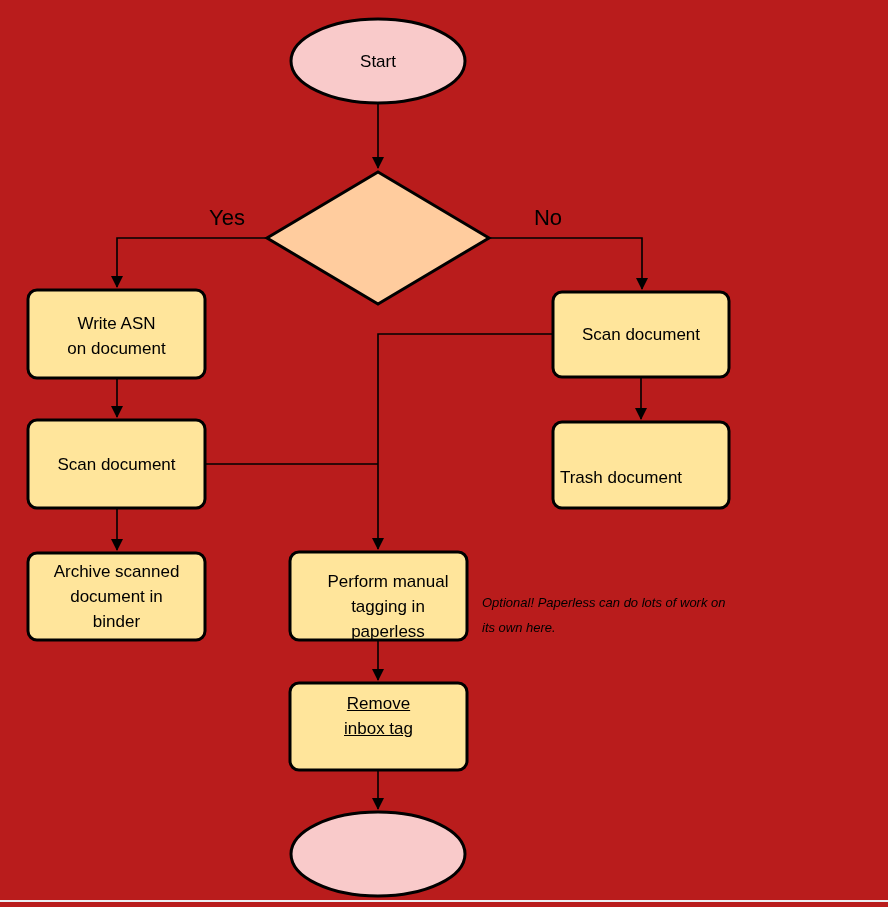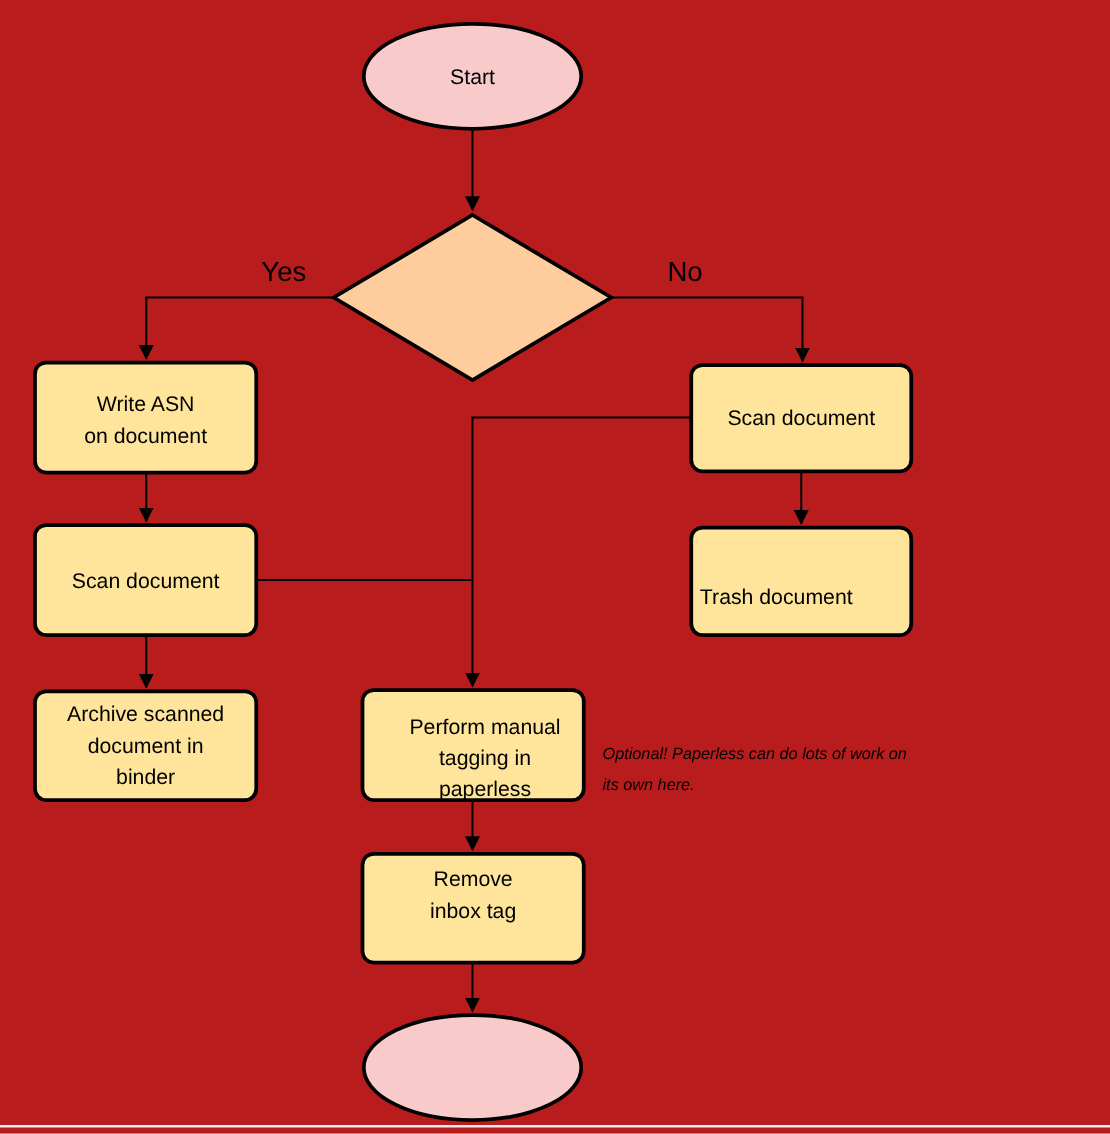--- a/index.html
+++ b/index.html
@@ -129,21 +129,21 @@
 binder</div>
 
   <div class="label" style="left:553px; top:292px; width:176px; height:85px;">Scan document</div>
 
   <div class="label" style="left:533px; top:422px; width:176px; height:86px;margin-top:12px;">Trash document</div>
 
   <div class="label" style="left:290px; top:552px; width:196px; height:88px;margin-top:10px;">Perform manual
 tagging in
 paperless</div>
 
-  <div class="label" style="left:290px; top:683px; width:177px; height:65px;">Remove
+  <div class="label" style="left:290px; top:683px; width:177px; height:65px;text-decoration:underline;">Remove
 inbox tag</div>
 
 
   <div class="edge-label" style="left:207px; top:207px; width:40px;">Yes</div>
 
   <div class="edge-label" style="left:530px; top:207px; width:36px;">No</div>
 
   <div class="note">Optional! Paperless can do lots of work on
 its own here.</div>
 

